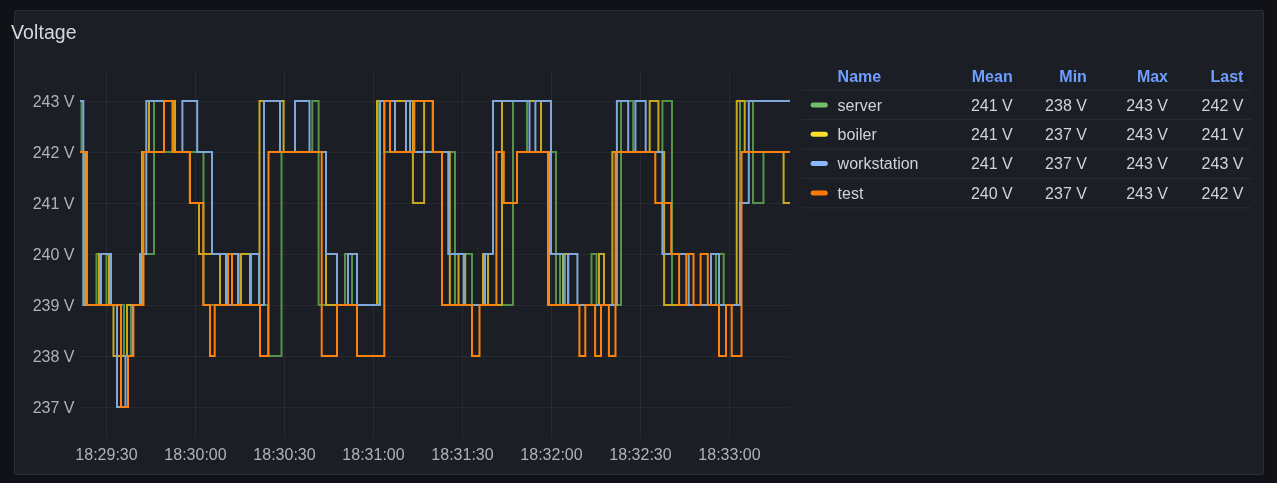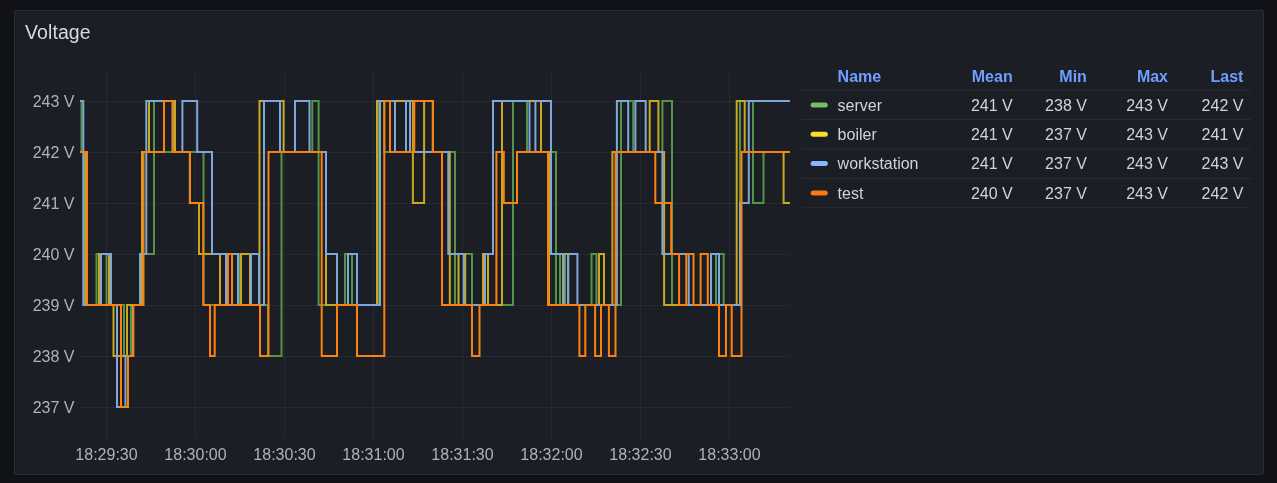--- a/index.html
+++ b/index.html
@@ -1,18 +1,18 @@
 <!DOCTYPE html>
 <html><head><meta charset="utf-8"><title>Voltage</title>
 <style>
 html,body{margin:0;padding:0}
 *{-webkit-font-smoothing:antialiased;}
 body{width:1277px;height:483px;background:#111217;position:relative;overflow:hidden;font-family:"Liberation Sans", sans-serif;}
 .panel{position:absolute;left:14px;top:10px;width:1250px;height:465px;background:#1b1e24;border:1px solid #2a2d33;border-radius:2px;box-sizing:border-box;}
-.title{position:absolute;left:25px;top:20.5px;font-size:19.5px;font-weight:500;color:#d8d9dd;letter-spacing:0.1px;}
+.title{position:absolute;left:11px;top:20.5px;font-size:19.5px;font-weight:500;color:#d8d9dd;letter-spacing:0.1px;}
 </style></head>
 <body>
 <div class="panel"></div>
 <div class="title">Voltage</div>
 <svg width="1277" height="483" viewBox="0 0 1277 483" style="position:absolute;left:0;top:0">
 <g stroke="rgba(204,204,220,0.07)" stroke-width="1">
 <line x1="80.5" y1="101.5" x2="790" y2="101.5"></line>
 <line x1="80.5" y1="152.5" x2="790" y2="152.5"></line>
 <line x1="80.5" y1="203.5" x2="790" y2="203.5"></line>
 <line x1="80.5" y1="254.5" x2="790" y2="254.5"></line>

